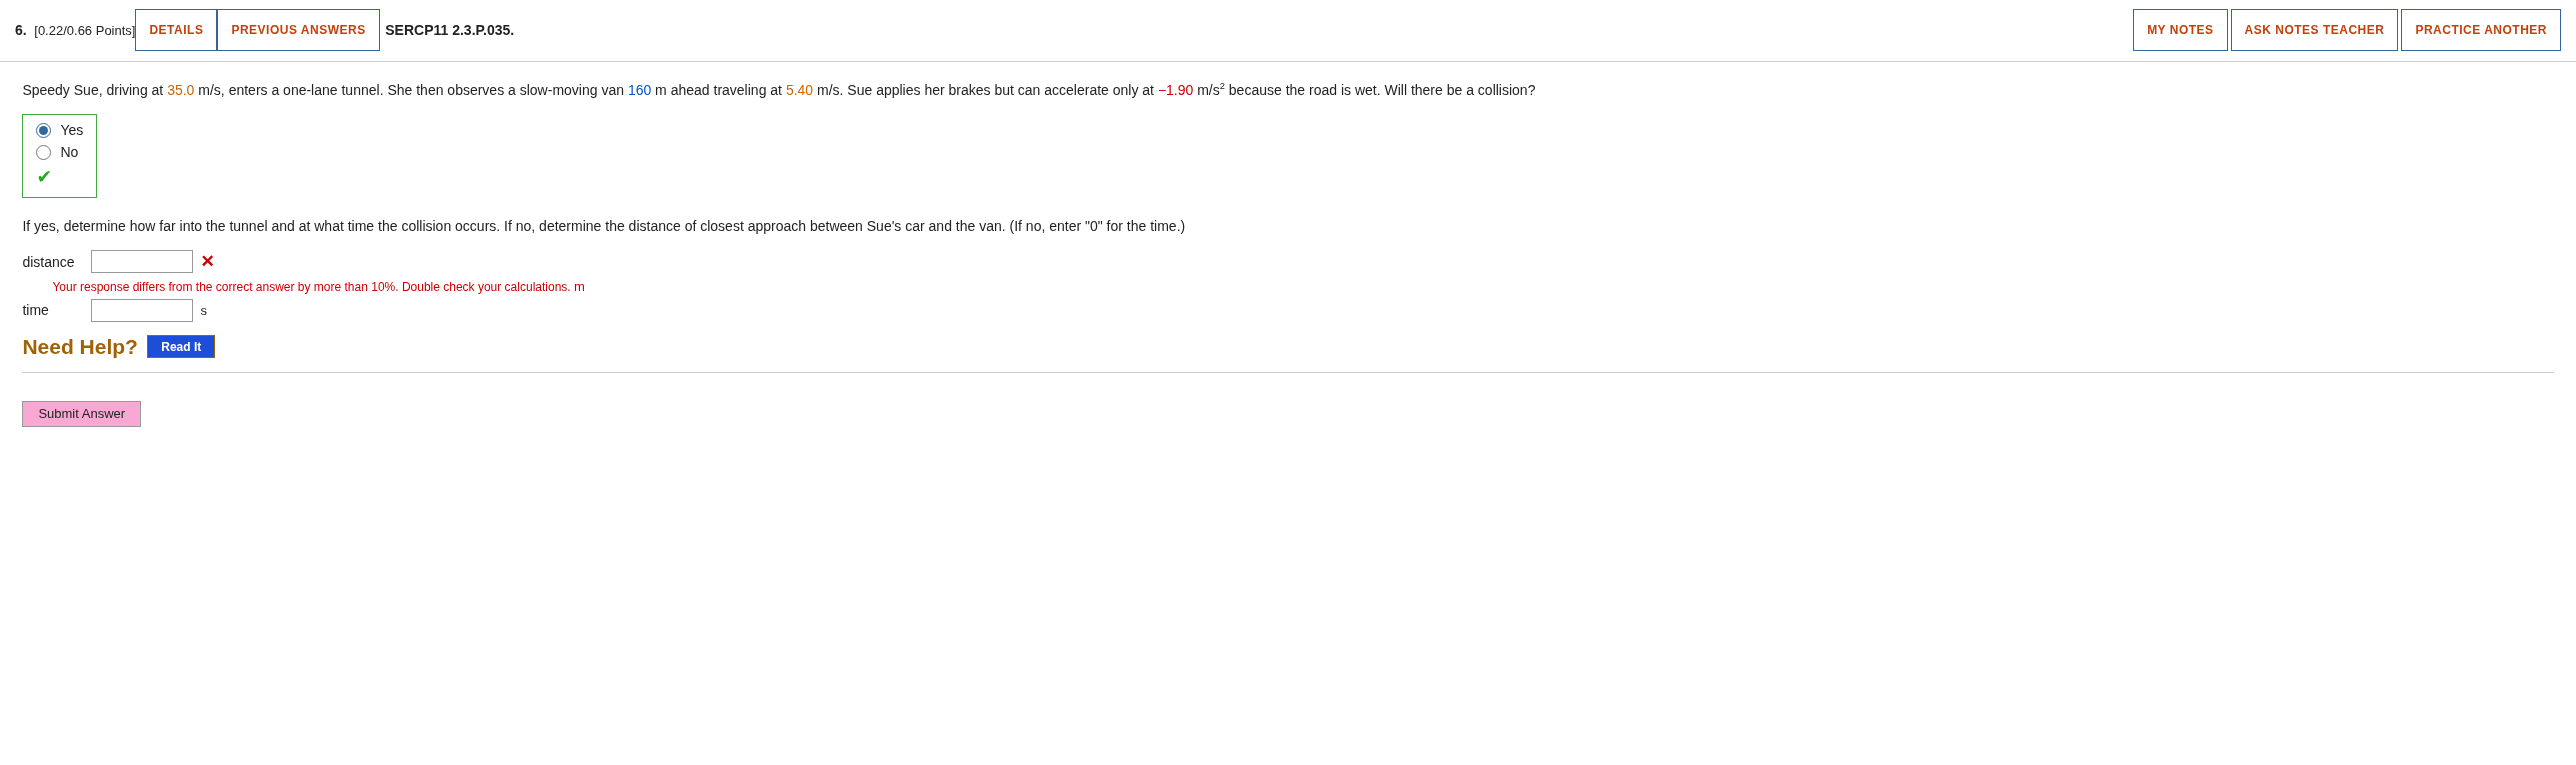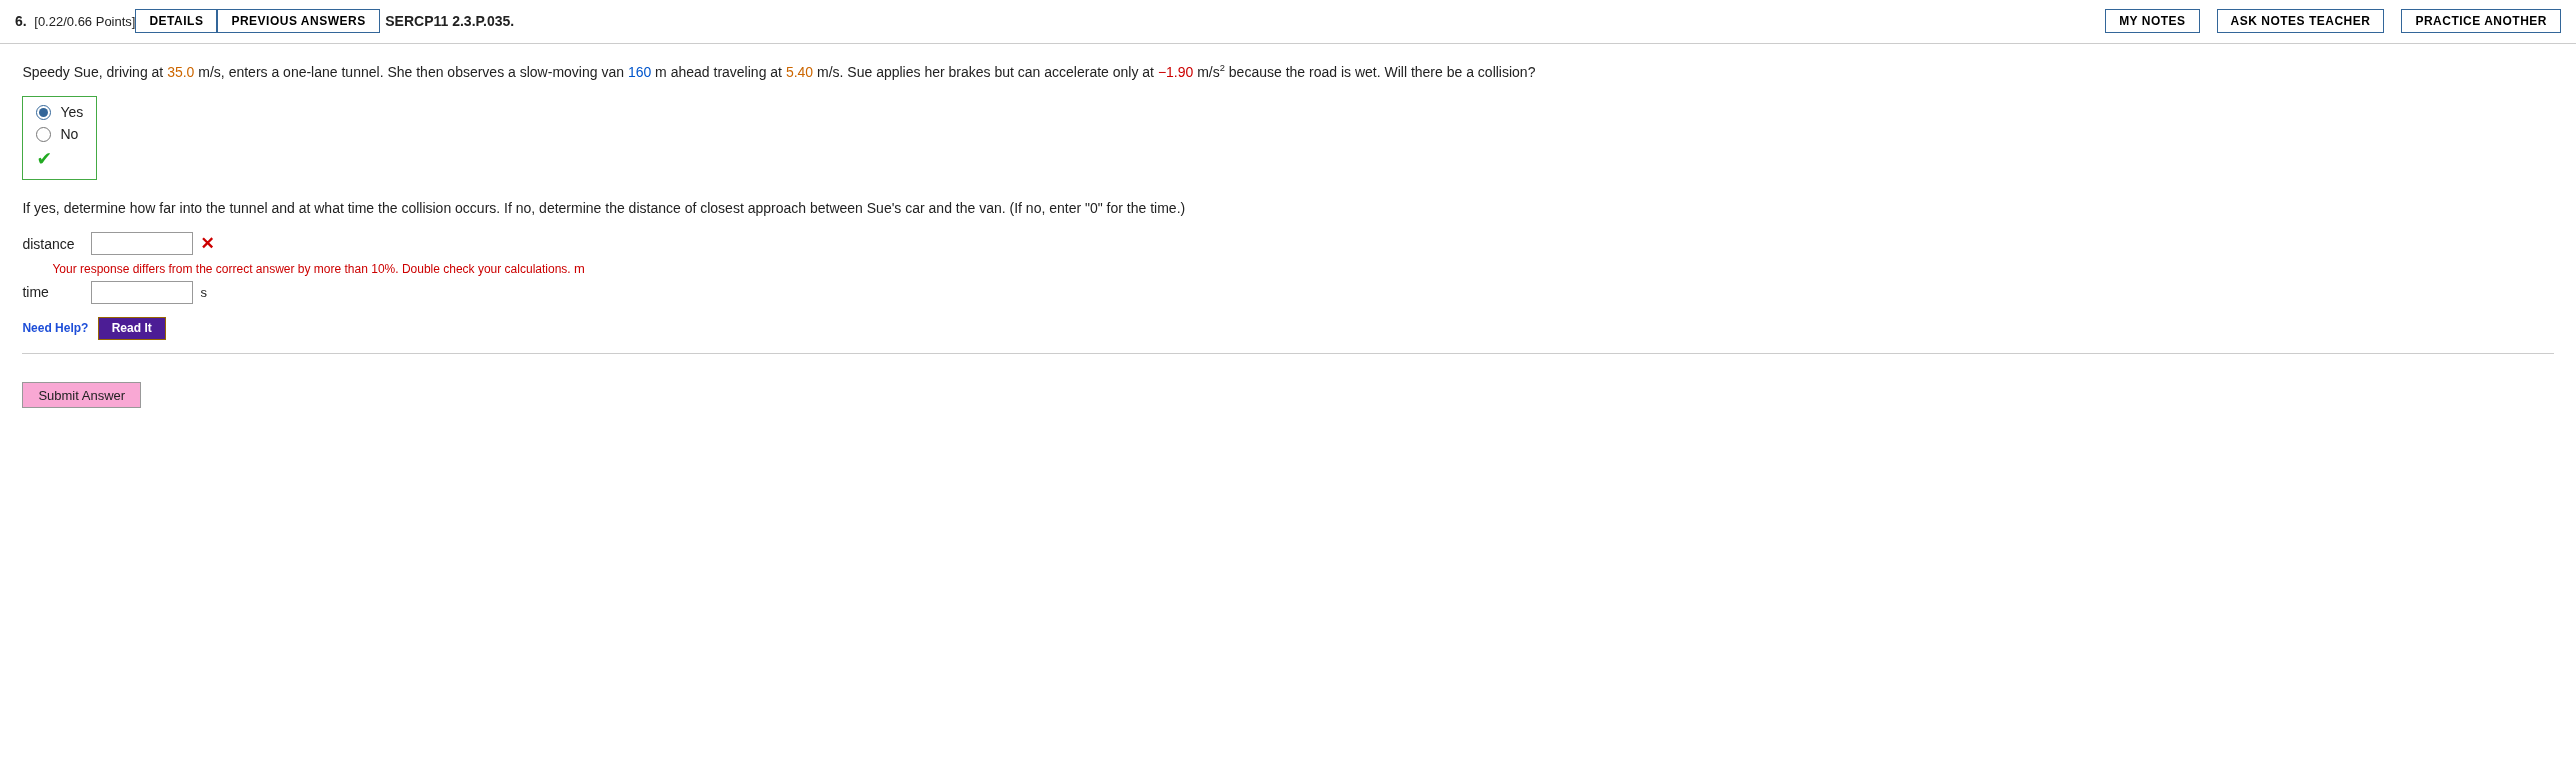--- a/index.html
+++ b/index.html
@@ -24,36 +24,36 @@
       flex: 1;
     }
     .question-number {
       font-weight: bold;
       font-size: 14px;
       white-space: nowrap;
     }
     .btn-outline {
       border: 1.9px solid #336699;
       background: #fff;
-      color: #000000;
+      color: #c2410c;
       font-weight: bold;
       font-size: 12px;
-      padding: 4px 13px;
+      padding: 13px 13px;
       cursor: pointer;
       letter-spacing: 0.5px;
     }
     .problem-code {
       font-weight: bold;
       font-size: 14px;
       margin-left: 5.6px;
     }
     .header-right {
       display: flex;
       align-items: center;
-      gap: 17px;
+      gap: 3px;
       border-radius: 13px;
     }
     .content {
       padding: 17px 22.4px 9.3px 22.4px;
     }
     .problem-text {
       font-size: 14px;
       line-height: 1.6;
       margin-bottom: 13px;
     }
@@ -121,26 +121,26 @@
       font-size: 13px;
     }
     .need-help {
       display: flex;
       align-items: center;
       gap: 9.3px;
       margin-top: 13px;
       margin-bottom: 13px;
     }
     .need-help-label {
-      color: #1d4ed8;
-      font-weight: bold;
-      font-size: 12px;
+      color: #a16207;
+      font-weight: bold;
+      font-size: 21px;
     }
     .btn-read-it {
-      background: #4c1d95;
+      background: #1d4ed8;
       border: 1.9px solid #996600;
       color: #fff;
       font-weight: bold;
       font-size: 12px;
       padding: 3.7px 13px;
       cursor: pointer;
     }
     .divider {
       border: none;
       border-top: 0.9px solid #ccc;

